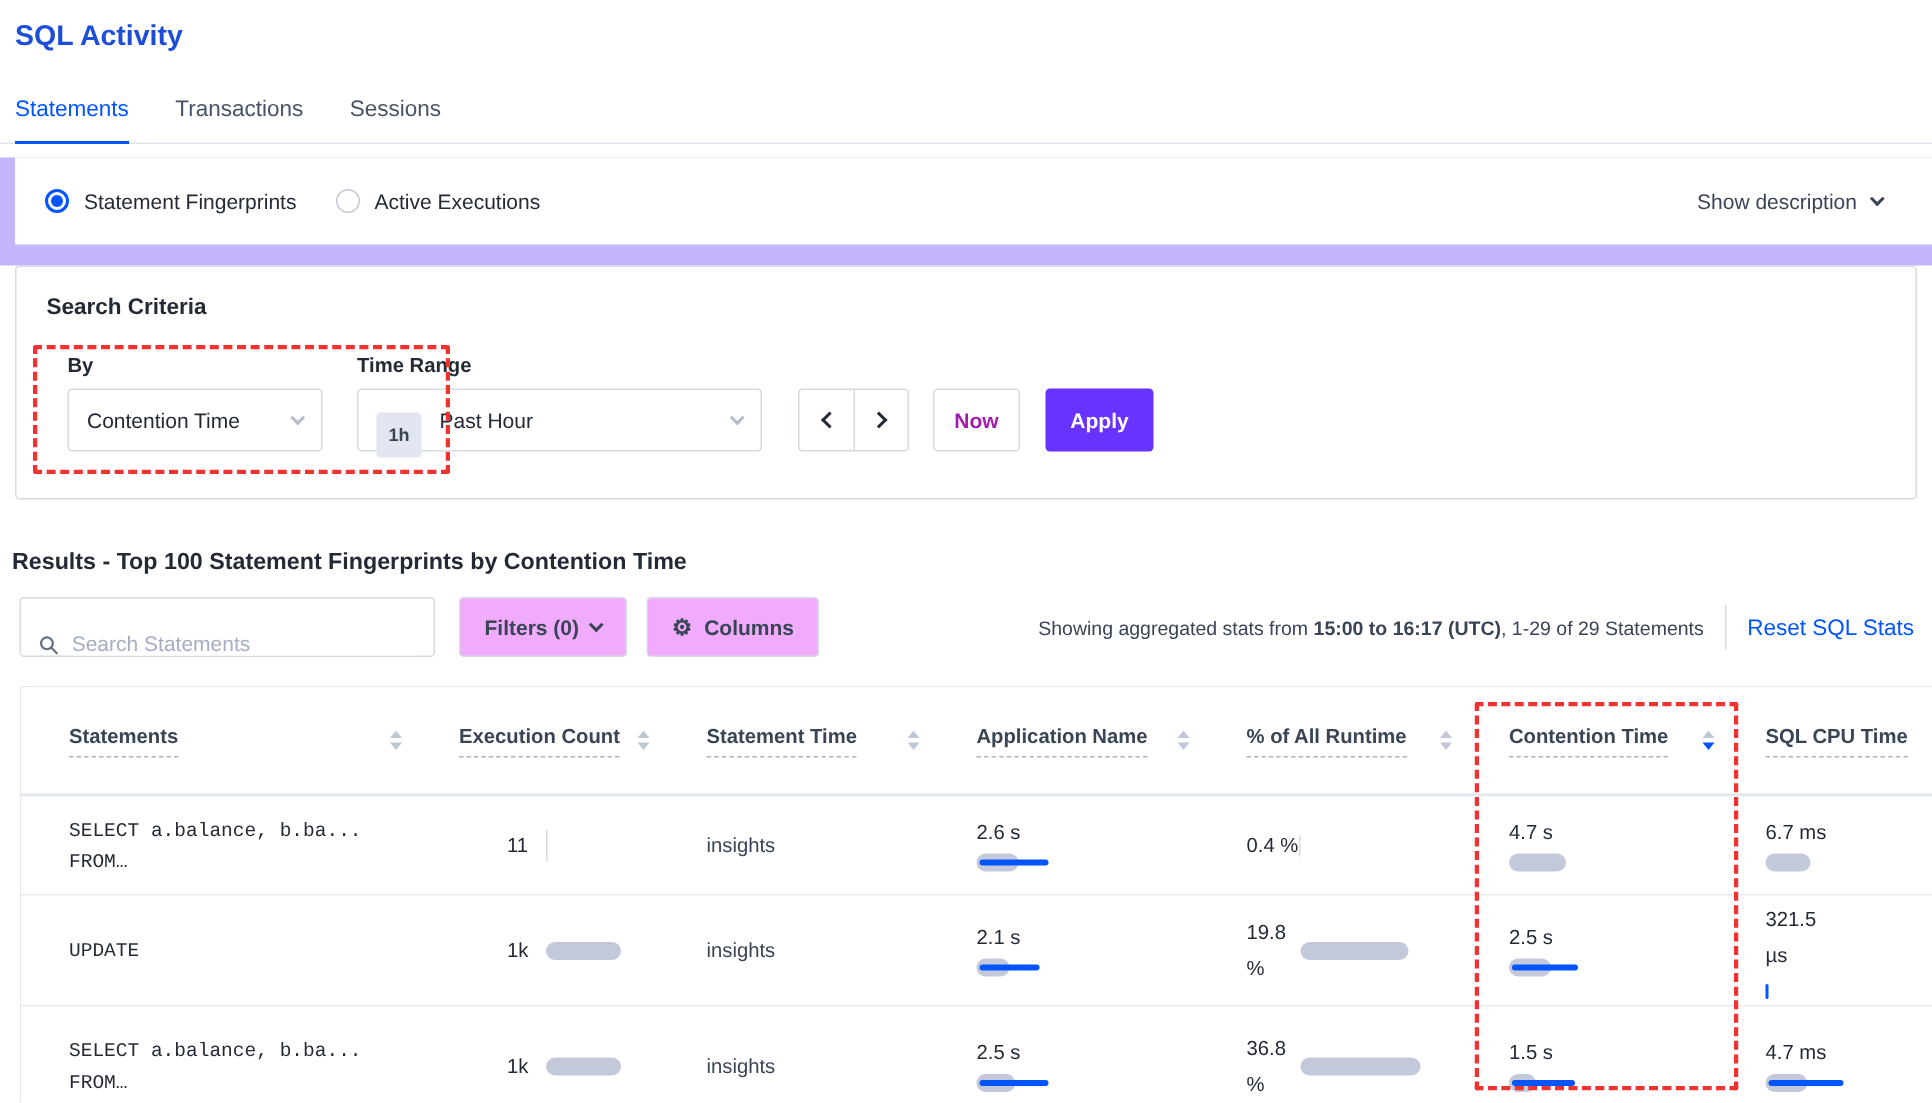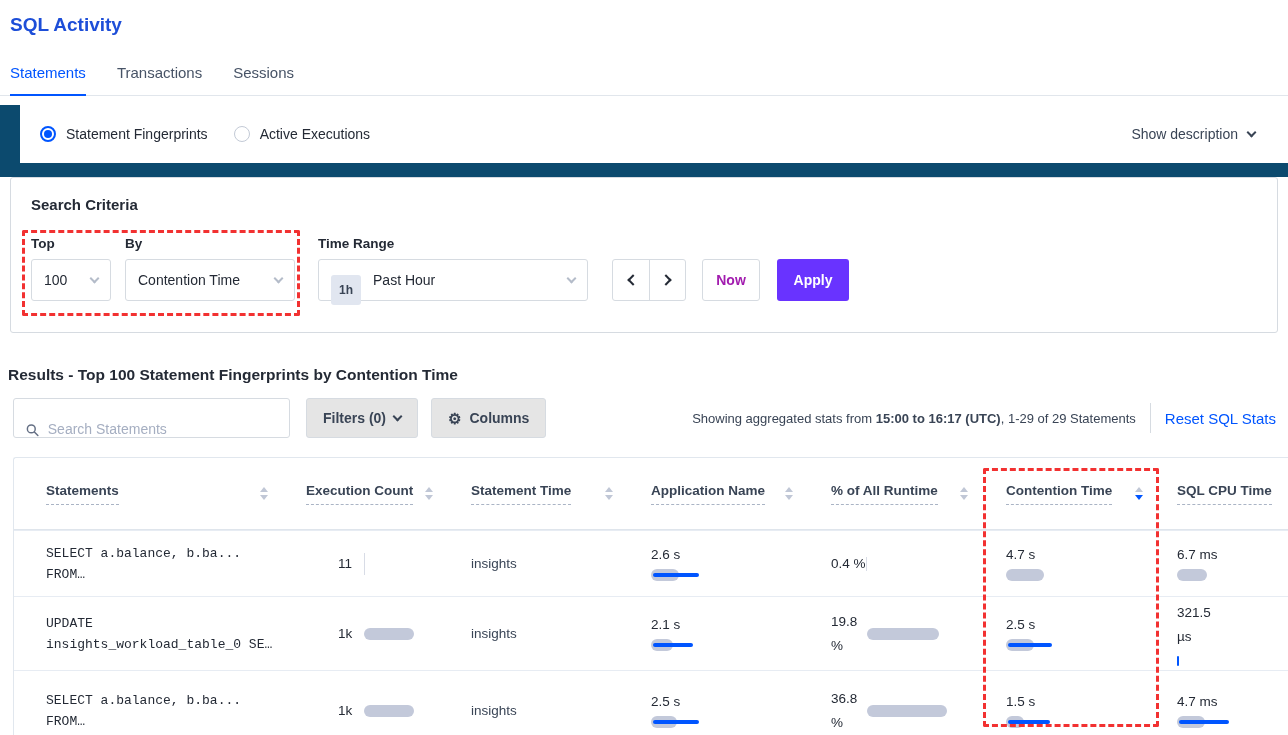--- a/index.html
+++ b/index.html
@@ -8,21 +8,21 @@
     font-family: "Liberation Sans", sans-serif;
     background:#ffffff; color:#242a35; position:relative;
   }
   
   .page-header { padding:14px 0 0 10px; }
   .page-title { font-size:19px; font-weight:bold; color:#1d4ed8; }
   .tabs { display:flex; margin-top:28px; border-bottom:1px solid #e1e6ec; padding-left:10px; }
   .tab { font-size:15px; color:#475366; padding:0 0 13px 0; margin-right:31px; cursor:pointer; }
   .tab.active { color:#0055ff; border-bottom:2px solid #0055ff; margin-bottom:-1px; }
   
-  .toggle-band { background:#0c4a6e; margin-top:9px; padding:0 0 14px 20px; }
+  .toggle-band { background:#c4b5fd; margin-top:9px; padding:0 0 14px 10px; }
   .toggle-bar { background:#ffffff; height:58px; display:flex; align-items:center; padding:0 33px 0 20px; }
   .radio-opt { display:flex; align-items:center; margin-right:26px; cursor:pointer; }
   .radio { width:16px; height:16px; border-radius:50%; margin-right:10px; position:relative; }
   .radio.checked { border:2px solid #0055ff; }
   .radio.checked::after { content:""; position:absolute; left:2px; top:2px; width:8px; height:8px; border-radius:50%; background:#0055ff; }
   .radio.unchecked { border:1px solid #c3cad6; }
   .radio-label { font-size:14px; color:#242a35; }
   .show-desc { margin-left:auto; display:flex; align-items:center; gap:10px; font-size:14px; color:#394455; cursor:pointer; }
   .chev { display:inline-block; width:7px; height:7px; border-right:2px solid currentColor; border-bottom:2px solid currentColor; transform:rotate(45deg); margin-top:-3px; }
   
@@ -48,21 +48,21 @@
   
   .red-box { border:3px dashed #f23131; border-radius:2px; position:absolute; pointer-events:none; z-index:5; }
   .red-box-criteria { left:-9px; top:-6px; width:278px; height:86px; }
   .red-box-column { left:983px; top:468px; width:176px; height:259px; }
   
   .results-heading { font-size:15.5px; font-weight:bold; color:#242a35; margin:33px 0 0 8px; }
   .results-toolbar { display:flex; align-items:center; margin:14px 10px 0 13px; height:40px; }
   .search-box { width:277px; height:40px; border:1px solid #d6dbe1; border-radius:3px; display:flex; align-items:flex-end; padding:0 12px; background:#fff; }
   .search-box input { border:none; outline:none; font-size:14px; color:#242a35; width:100%; margin-left:9px; font-family:"Liberation Sans",sans-serif; }
   .search-box input::placeholder { color:#a5aec1; }
-  .tb-btn { height:40px; border:1px solid #d6dbe1; border-radius:3px; background:#e5e5e5; display:flex; align-items:center; gap:8px; font-size:14px; font-weight:bold; color:#394455; padding:0 16px; cursor:pointer; }
+  .tb-btn { height:40px; border:1px solid #d6dbe1; border-radius:3px; background:#f0abfc; display:flex; align-items:center; gap:8px; font-size:14px; font-weight:bold; color:#394455; padding:0 16px; cursor:pointer; }
   .btn-filters { margin-left:16px; }
   .btn-columns { margin-left:13px; }
   .gear { font-size:15px; color:#394455; line-height:1; }
   .stats { margin-left:auto; font-size:13px; color:#394455; white-space:nowrap; }
   .stats b { font-weight:bold; }
   .vdivider { width:1px; height:30px; background:#d6dbe1; margin:0 14px; }
   .reset-link { font-size:15px; color:#0055ff; text-decoration:none; white-space:nowrap; margin-right:2px; cursor:pointer; }
   
   .table-card { margin:19px 0 0 13px; width:1275px; height:280px; border:1px solid #e1e7ee; border-radius:3px 0 0 0; border-right:none; border-bottom:none; overflow:hidden; background:#fff; }
   .tbl { width:1407px; }
@@ -128,27 +128,20 @@
       <span class="chev"></span>
     </div>
   </div>
 </div>
 
 <section class="criteria-card">
   <div class="criteria-heading">Search Criteria</div>
   <div class="criteria-row">
     <div class="red-box red-box-criteria"></div>
     <div class="field">
-      <span class="field-label">Top</span>
-      <div class="select w-top">
-        <span>100</span>
-        <span class="chev"></span>
-      </div>
-    </div>
-    <div class="field">
       <span class="field-label w-by" style="margin-left:14px;">By</span>
       <div class="select w-by">
         <span>Contention Time</span>
         <span class="chev"></span>
       </div>
     </div>
     <div class="field">
       <span class="field-label w-time" style="margin-left:23px;">Time Range</span>
       <div class="select w-time">
         <span class="time-badge">1h</span>
@@ -287,21 +280,20 @@
             <i class="gbar" style="width: 30px;"></i>
             <i class="bline" style="width: 0px;"></i>
           </div>
         </div>
       </div>
     </div>
 
     <div class="tr tr-body r2">
       <div class="td col-stmt">
         <span class="sql">UPDATE</span>
-        <span class="sql">insights_workload_table_0 SE…</span>
       </div>
       <div class="td col-exec">
         <div class="exec-flex">
           <span class="val">1k</span>
           <div class="barwrap" style="width:60px;">
             <i class="gbar" style="width: 50px;"></i>
           </div>
         </div>
       </div>
       <div class="td col-app">

